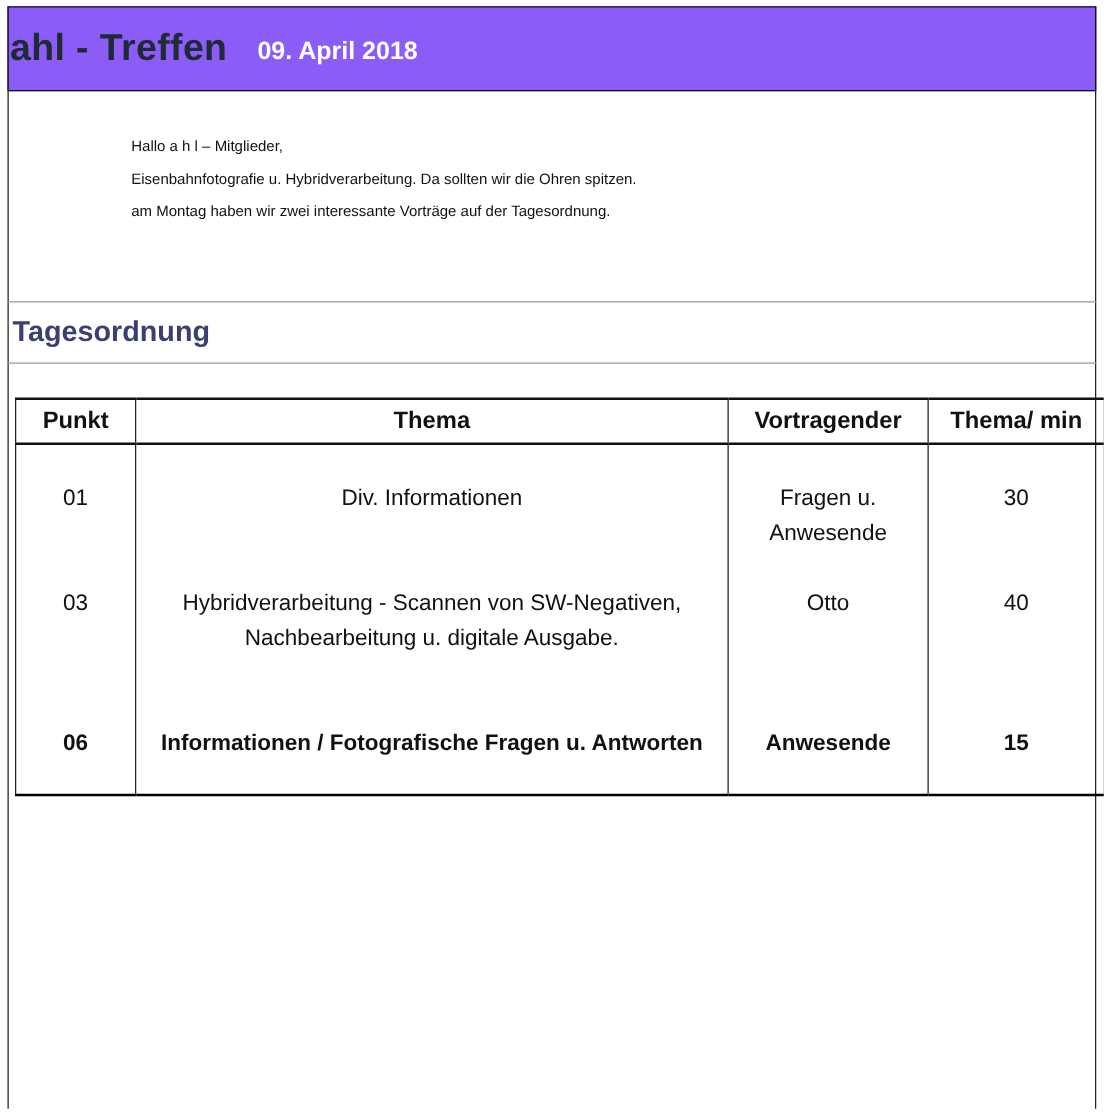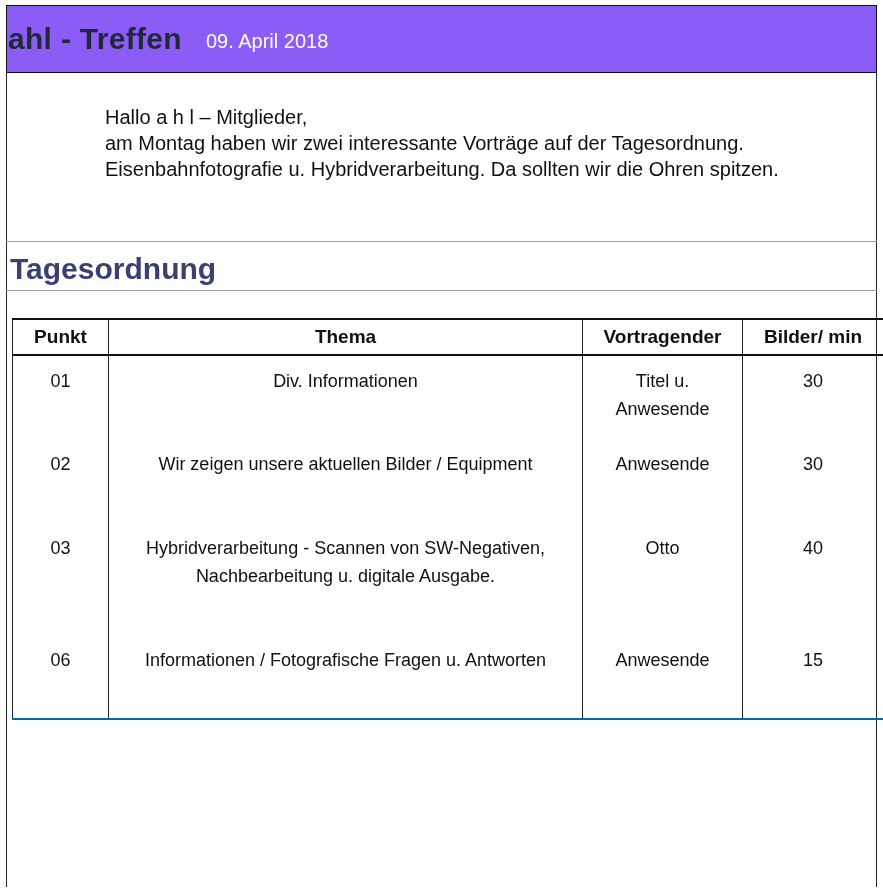--- a/index.html
+++ b/index.html
@@ -5,107 +5,85 @@
   html, body { margin: 0; padding: 0; background: #ffffff; }
   body { width: 883px; height: 892px; position: relative; overflow: hidden;
          font-family: "Liberation Sans", sans-serif; color: #111; }
   .frame { position: absolute; left: 6px; top: 5px; width: 871px; height: 882px;
            border-left: 1px solid #222; border-right: 1px solid #222; box-sizing: border-box; }
   .header { position: absolute; left: 6px; top: 5px; width: 871px; height: 68px;
             background: #8b5cf6; border: 1px solid #111; box-sizing: border-box;
             display: flex; align-items: center; overflow: hidden; }
   .header .title { font-size: 30px; font-weight: bold; color: #1f2a36; margin-left: 1px;
                    letter-spacing: 0.3px; white-space: nowrap; }
-  .header .date { font-size: 20px; font-weight: normal; color: #ffffff; margin-left: 24px; margin-top: 4px; }
-  .intro { position: absolute; left: 105px; top: 104px; font-size: 20px; line-height: 26px; color: #111; }
+  .header .date { font-size: 20px; font-weight: bold; color: #ffffff; margin-left: 24px; margin-top: 4px; }
+  .intro { position: absolute; left: 105px; top: 104px; font-size: 12px; line-height: 26px; color: #111; }
   .hr { position: absolute; left: 6px; width: 871px; height: 0; border-top: 1px solid #9a9a9a; }
-  .section-title { position: absolute; left: 10px; top: 252px; font-size: 30px; font-weight: bold; color: #3b3f72; }
+  .section-title { position: absolute; left: 10px; top: 252px; font-size: 23px; font-weight: bold; color: #3b3f72; }
   table.agenda { position: absolute; left: 12px; top: 318px; width: 871px; border-collapse: collapse;
                  table-layout: fixed; font-size: 18px; }
   table.agenda th, table.agenda td { border-left: 1px solid #222; border-right: 1px solid #222; padding: 0; }
   table.agenda thead th { border-top: 2px solid #111; border-bottom: 2px solid #111; height: 34px;
                           font-weight: bold; font-size: 19px; text-align: center; color: #111; }
   table.agenda tbody td { vertical-align: top; line-height: 28px; color: #111; }
-  table.agenda tbody tr:last-child td { border-bottom: 2px solid #0369a1; }
+  table.agenda tbody tr:last-child td { border-bottom: 2px solid #000000; font-weight: bold; }
   td.c-num, td.c-spk, td.c-dur { text-align: center; }
   td.c-topic { text-align: center; padding-left: 2px; }
-  .cellpad { padding-top: 11px; }
+  .cellpad { padding-top: 28px; }
 </style>
 </head>
 <body>
 
 <div class="frame"></div>
 
 <div class="header">
   <span class="title">ahl - Treffen</span>
   <span class="date">09. April 2018</span>
 </div>
 
 <div class="intro">
   <div>Hallo a h l – Mitglieder,</div>
+  <div>Eisenbahnfotografie u. Hybridverarbeitung. Da sollten wir die Ohren spitzen.</div>
   <div>am Montag haben wir zwei interessante Vorträge auf der Tagesordnung.</div>
-  <div>Eisenbahnfotografie u. Hybridverarbeitung. Da sollten wir die Ohren spitzen.</div>
 </div>
 
 <div class="hr" style="top:241px"></div>
 <div class="section-title">Tagesordnung</div>
 <div class="hr" style="top:290px"></div>
 
 <table class="agenda">
   <colgroup>
     <col style="width:96px">
       <col style="width:474px">
       <col style="width:160px">
       <col style="width:141px">
   </colgroup>
   <thead>
     <tr>
       <th>Punkt</th>
       <th>Thema</th>
       <th>Vortragender</th>
-      <th>Bilder/ min</th>
+      <th>Thema/ min</th>
     </tr>
   </thead>
   <tbody id="agenda-body">
       <tr style="height: 84px;">
         <td class="c-num">
           <div class="cellpad">
             <div>01</div>
           </div>
         </td>
         <td class="c-topic">
           <div class="cellpad">
             <div>Div. Informationen</div>
           </div>
         </td>
         <td class="c-spk">
           <div class="cellpad">
-            <div>Titel u.</div>
-            <div>Anwesende</div>
-          </div>
-        </td>
-        <td class="c-dur">
-          <div class="cellpad">
-            <div>30</div>
-          </div>
-        </td>
-      </tr>
-      <tr style="height: 84px;">
-        <td class="c-num">
-          <div class="cellpad">
-            <div>02</div>
-          </div>
-        </td>
-        <td class="c-topic">
-          <div class="cellpad">
-            <div>Wir zeigen unsere aktuellen Bilder / Equipment</div>
-          </div>
-        </td>
-        <td class="c-spk">
-          <div class="cellpad">
+            <div>Fragen u.</div>
             <div>Anwesende</div>
           </div>
         </td>
         <td class="c-dur">
           <div class="cellpad">
             <div>30</div>
           </div>
         </td>
       </tr>
       <tr style="height: 112px;">

